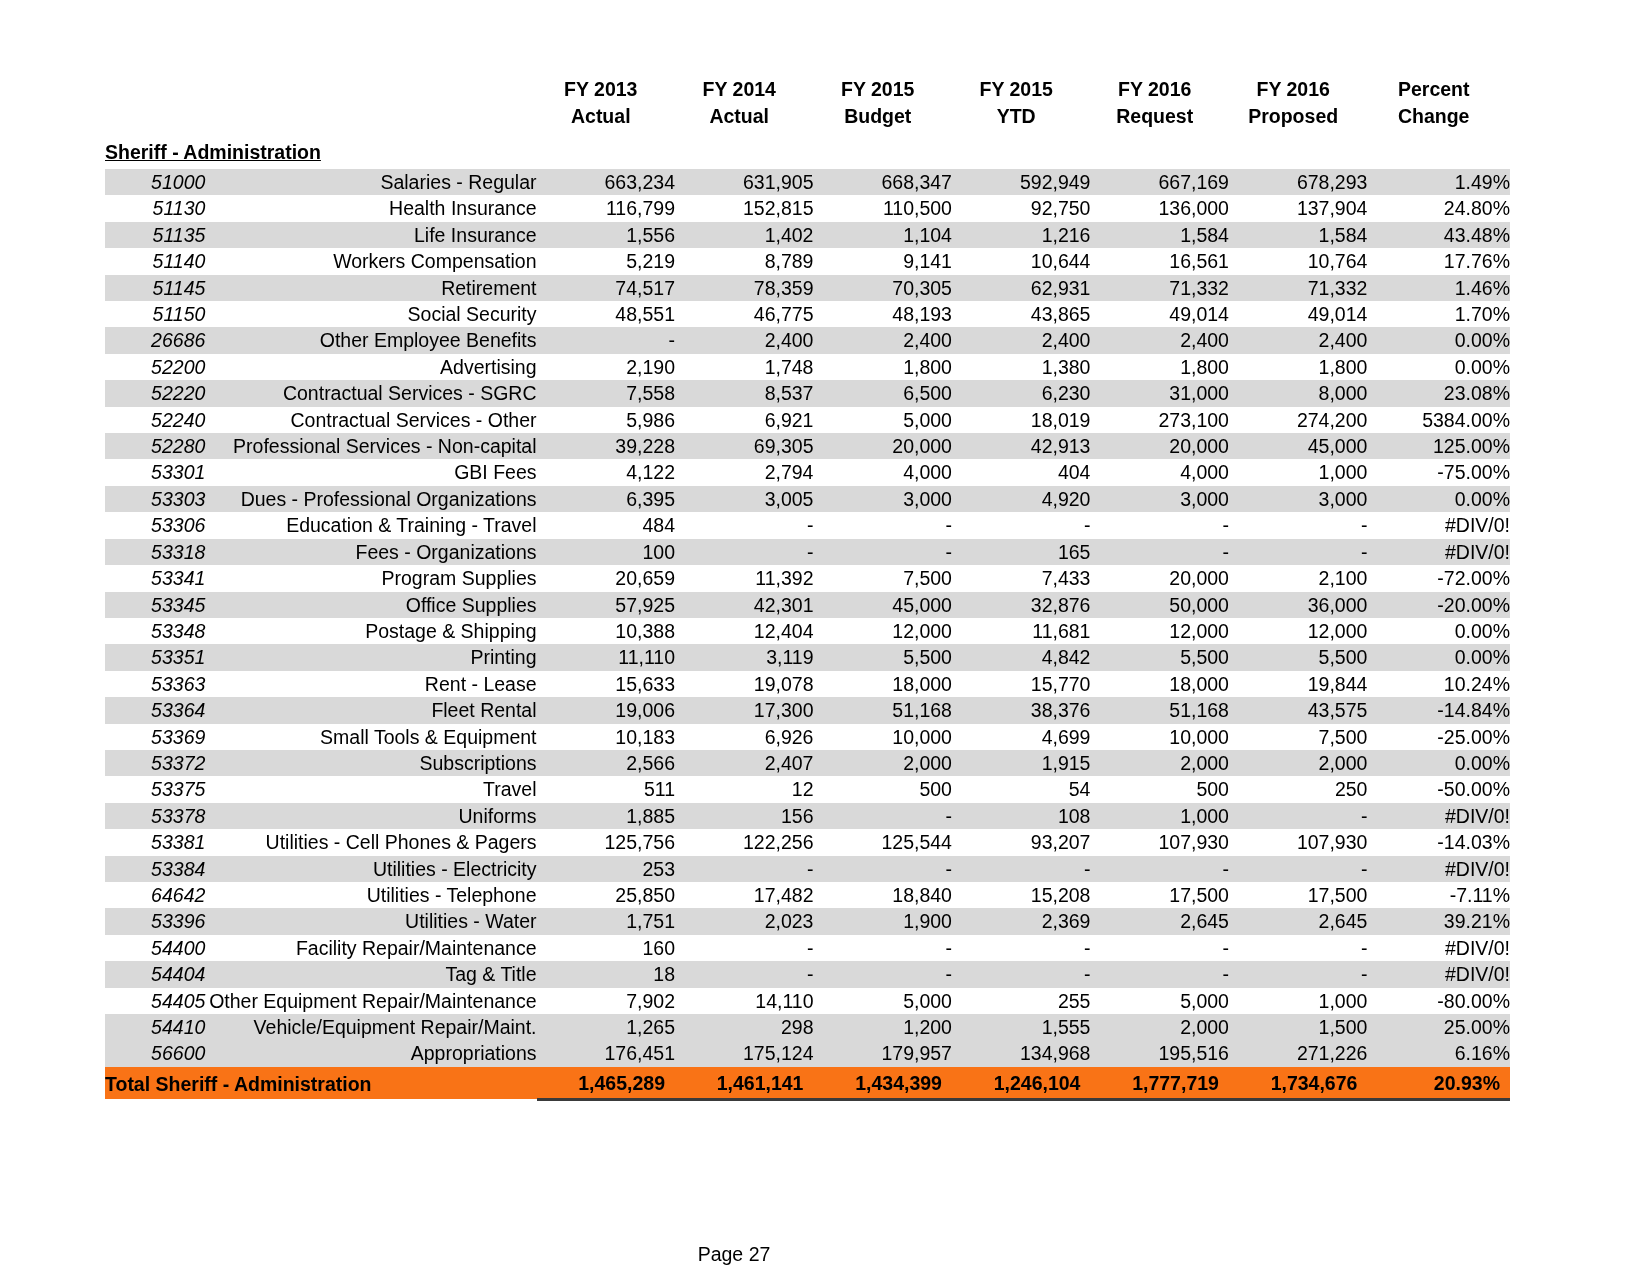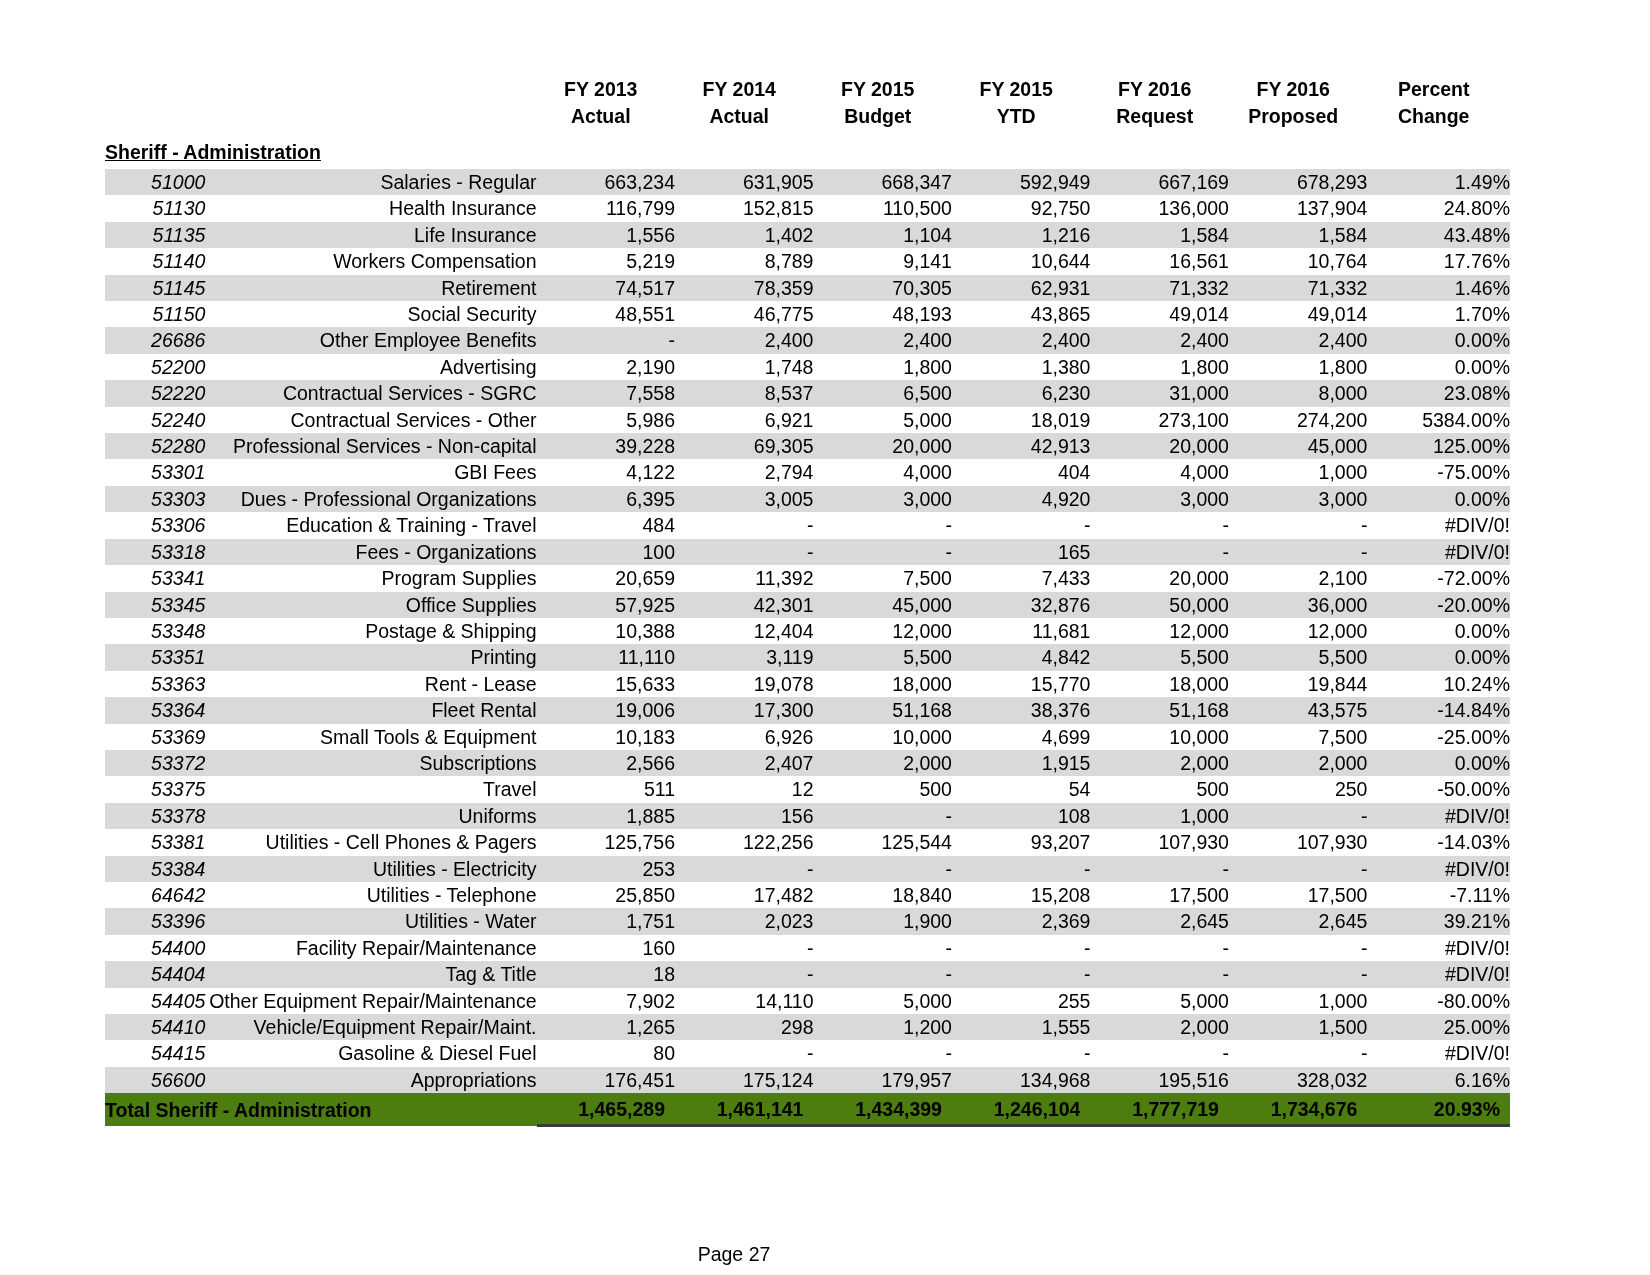--- a/index.html
+++ b/index.html
@@ -93,21 +93,21 @@
   }
 
   
   tr.total td {
     font-weight: bold;
     font-size: 19.5px;
     height: 30px;
     line-height: 30px;
     padding: 1px 0 0 0;
     white-space: nowrap;
-    background: #4d7c0f;
+    background: #f97316;
   }
   tr.total td.tlabel {
     text-align: left;
     padding-left: 0;
   }
   tr.total td.num,
   tr.total td.pct {
     text-align: right;
     padding-right: 10px;
     border-bottom: 3px solid #3a3a3a;
@@ -544,40 +544,29 @@
           <td class="code">54410</td>
           <td class="desc">Vehicle/Equipment Repair/Maint.</td>
           <td class="num">1,265</td>
           <td class="num">298</td>
           <td class="num">1,200</td>
           <td class="num">1,555</td>
           <td class="num">2,000</td>
           <td class="num">1,500</td>
           <td class="pct">25.00%</td>
         </tr>
-        <tr class="item">
-          <td class="code">54415</td>
-          <td class="desc">Gasoline &amp; Diesel Fuel</td>
-          <td class="num">80</td>
-          <td class="num">-</td>
-          <td class="num">-</td>
-          <td class="num">-</td>
-          <td class="num">-</td>
-          <td class="num">-</td>
-          <td class="pct">#DIV/0!</td>
-        </tr>
         <tr class="item shade">
           <td class="code">56600</td>
           <td class="desc">Appropriations</td>
           <td class="num">176,451</td>
           <td class="num">175,124</td>
           <td class="num">179,957</td>
           <td class="num">134,968</td>
           <td class="num">195,516</td>
-          <td class="num">328,032</td>
+          <td class="num">271,226</td>
           <td class="pct">6.16%</td>
         </tr>
       </tbody>
 
     <tfoot>
       <tr class="total">
         <td class="tlabel" colspan="2">Total Sheriff - Administration</td>
         <td class="num">1,465,289</td>
         <td class="num">1,461,141</td>
         <td class="num">1,434,399</td>

